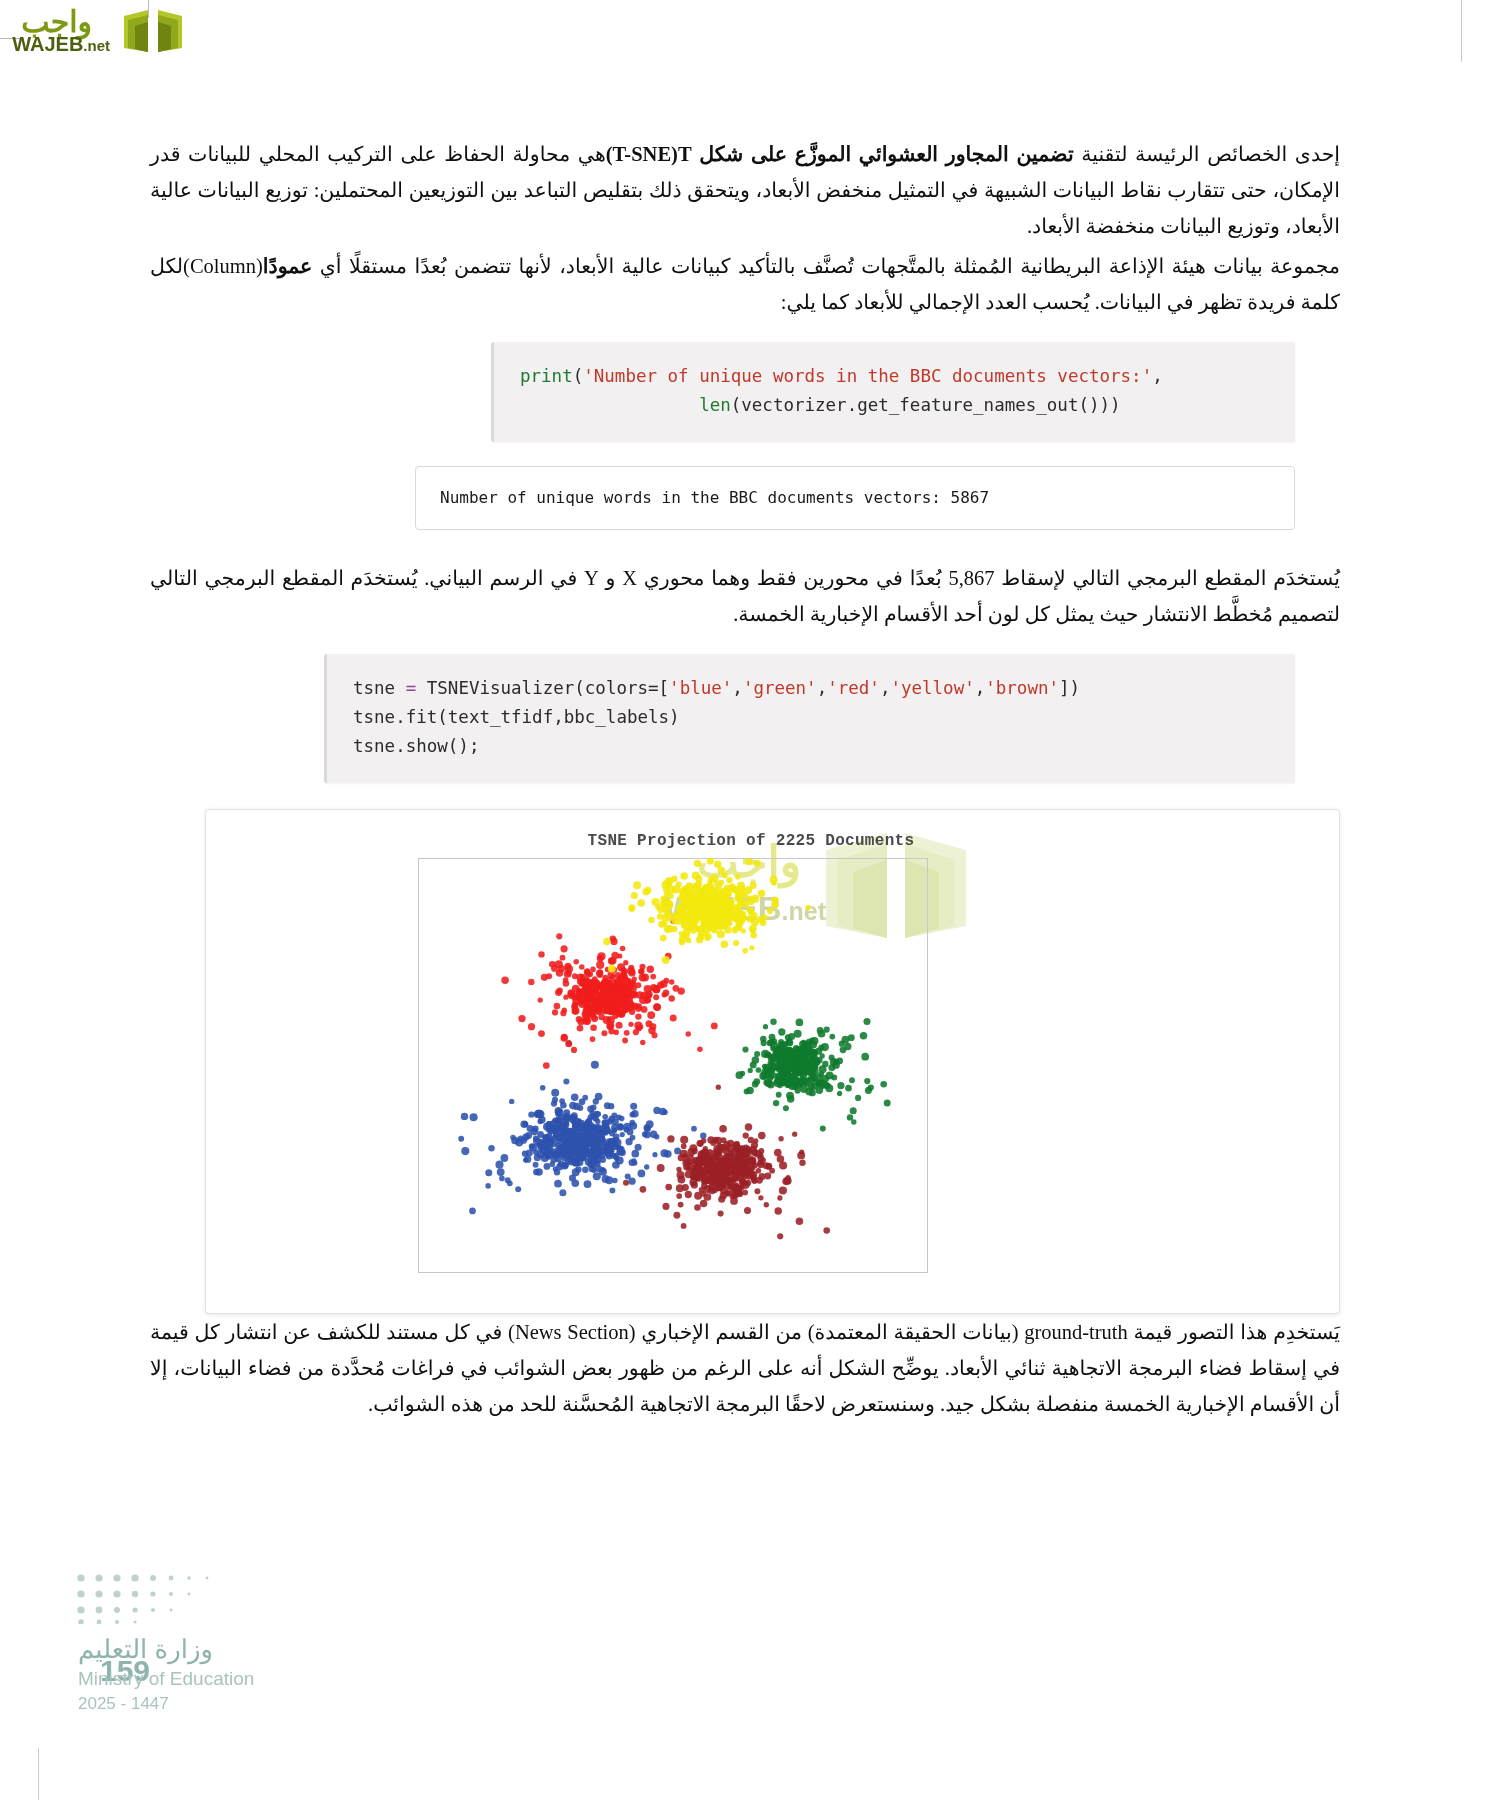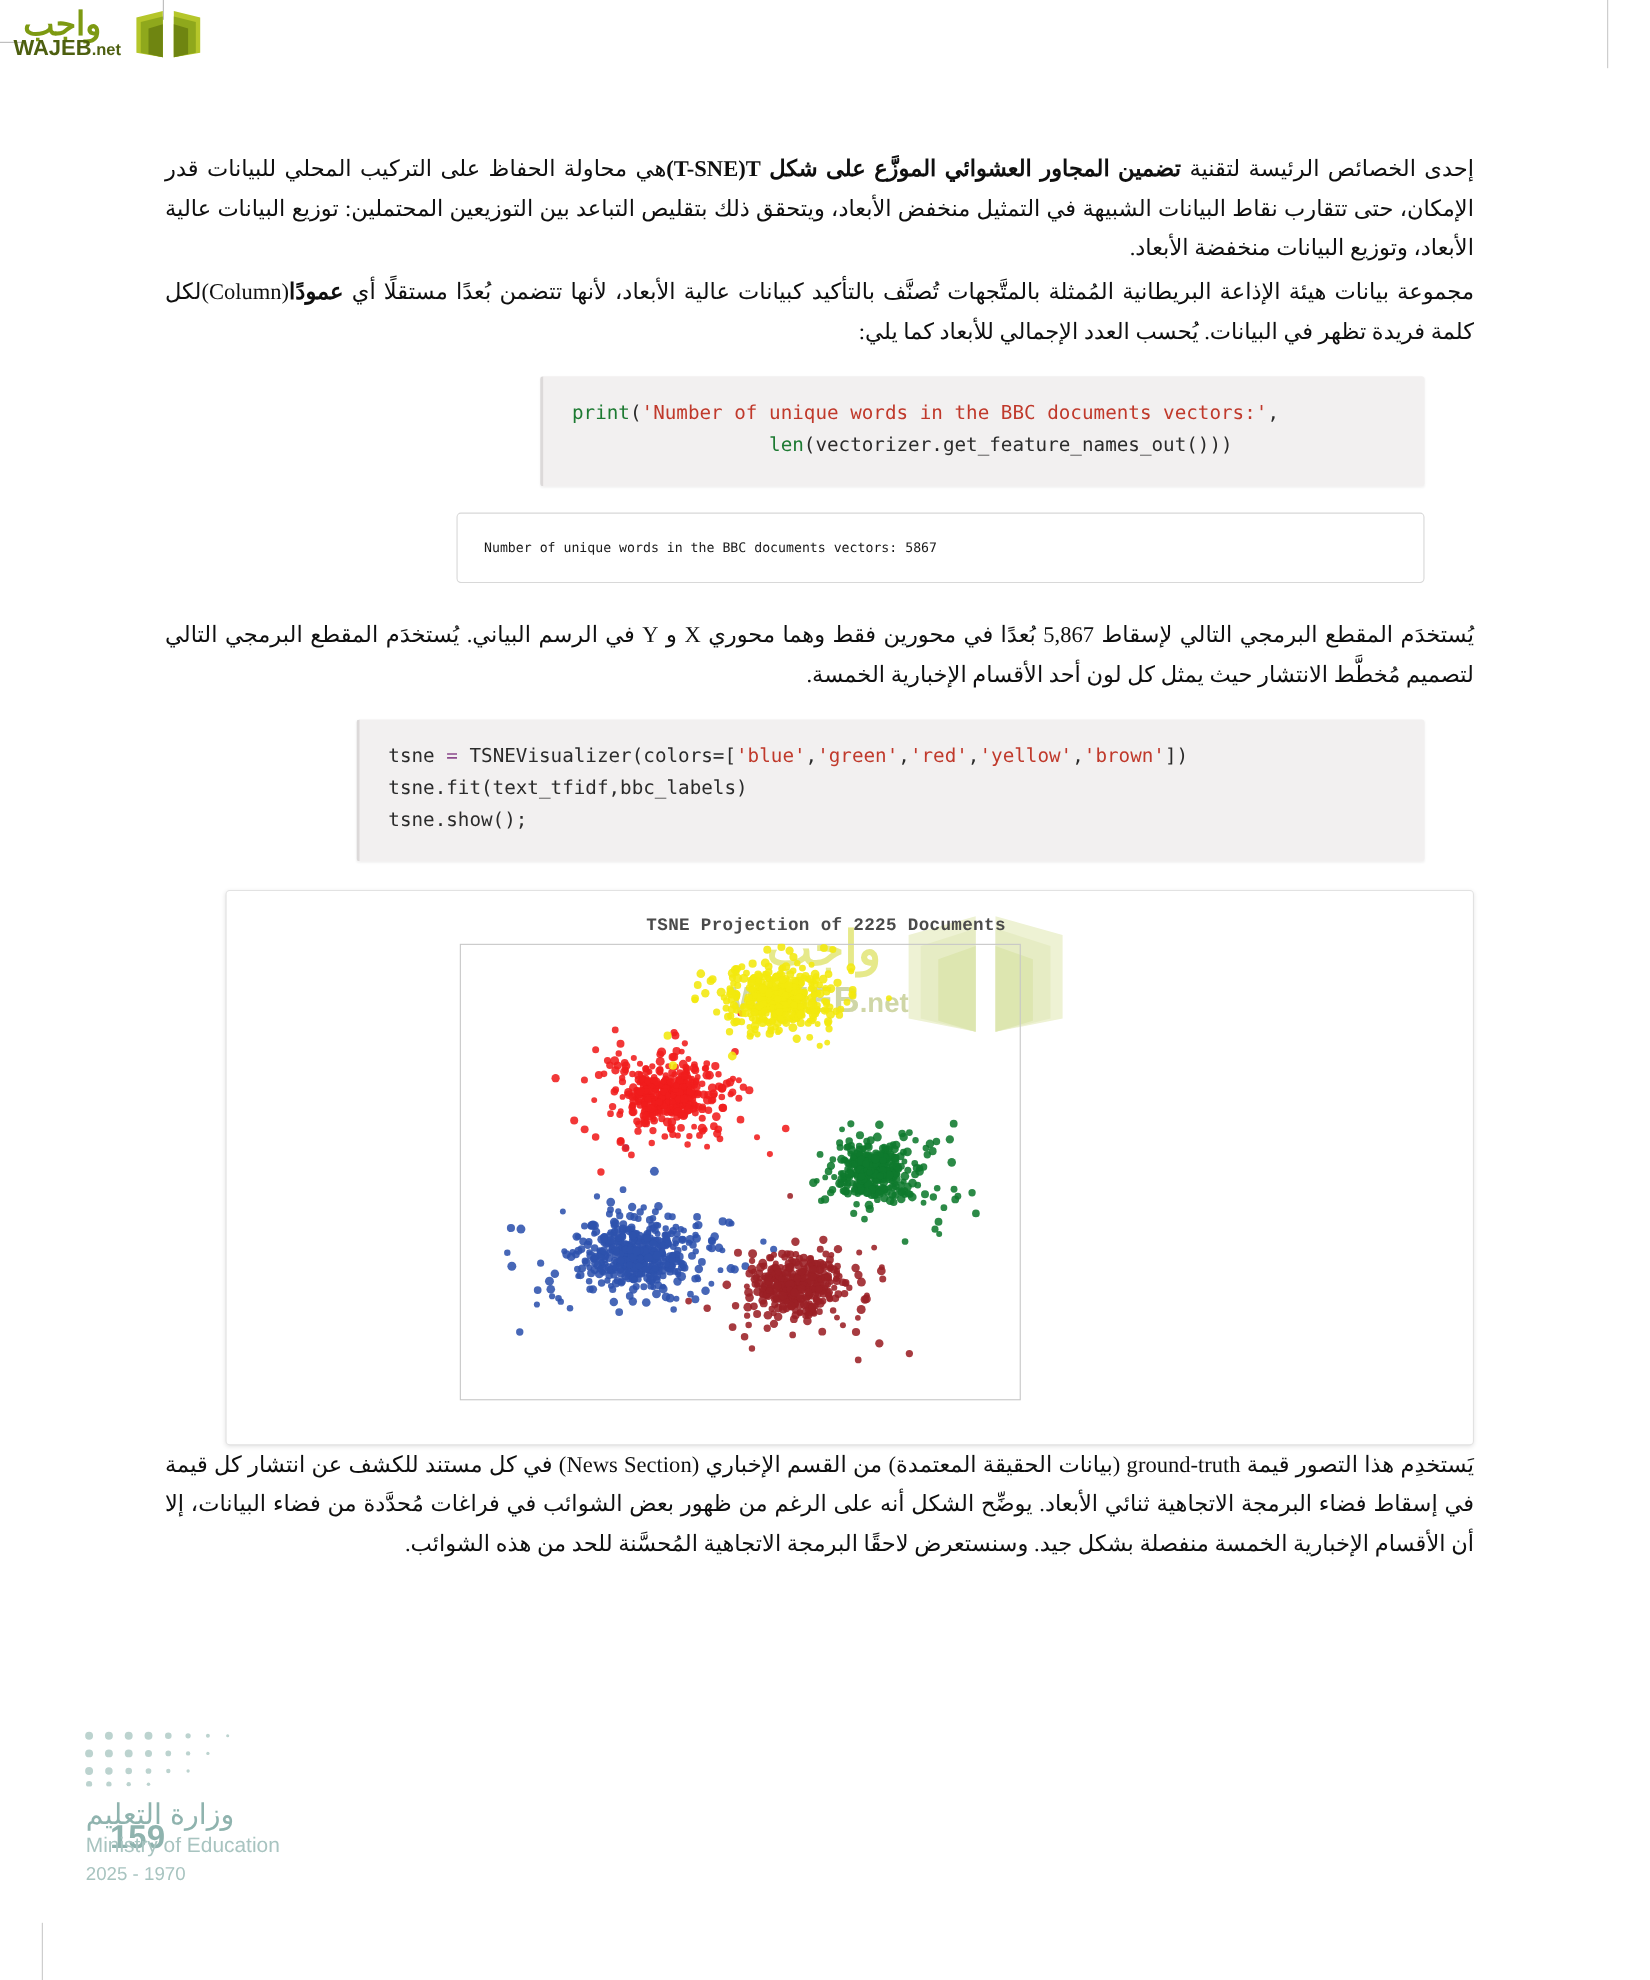--- a/index.html
+++ b/index.html
@@ -74,21 +74,21 @@
 
   .out-block {
     margin:24px 45px 0 0;
     width:880px;
     background:#ffffff;
     border:1px solid #d8d8d8;
     border-radius:4px;
     padding:18px 24px;
     direction:ltr;
     font-family:"DejaVu Sans Mono", monospace;
-    font-size:12px;
+    font-size:16px;
     line-height:26px;
     color:#1a1a1a;
     white-space:pre;
   }
 
   
   .figure-card {
     margin:26px 0 0 0;
     width:1135px;
     height:505px;
@@ -2500,14 +2500,14 @@
         <circle cx="96" cy="38" r="1.5"></circle>
       <circle cx="6" cy="50" r="2.8"></circle>
         <circle cx="24" cy="50" r="2.4"></circle>
         <circle cx="42" cy="50" r="2.0"></circle>
         <circle cx="60" cy="50" r="1.6"></circle>
     </g>
   </svg>
   <div class="moe-ar">وزارة التعليم</div>
   <div class="moe-num">159</div>
   <div class="moe-en">Ministry of Education</div>
-  <div class="moe-yr">2025 - 1970</div>
+  <div class="moe-yr">2025 - 1447</div>
 </div>
 
 </body></html>

